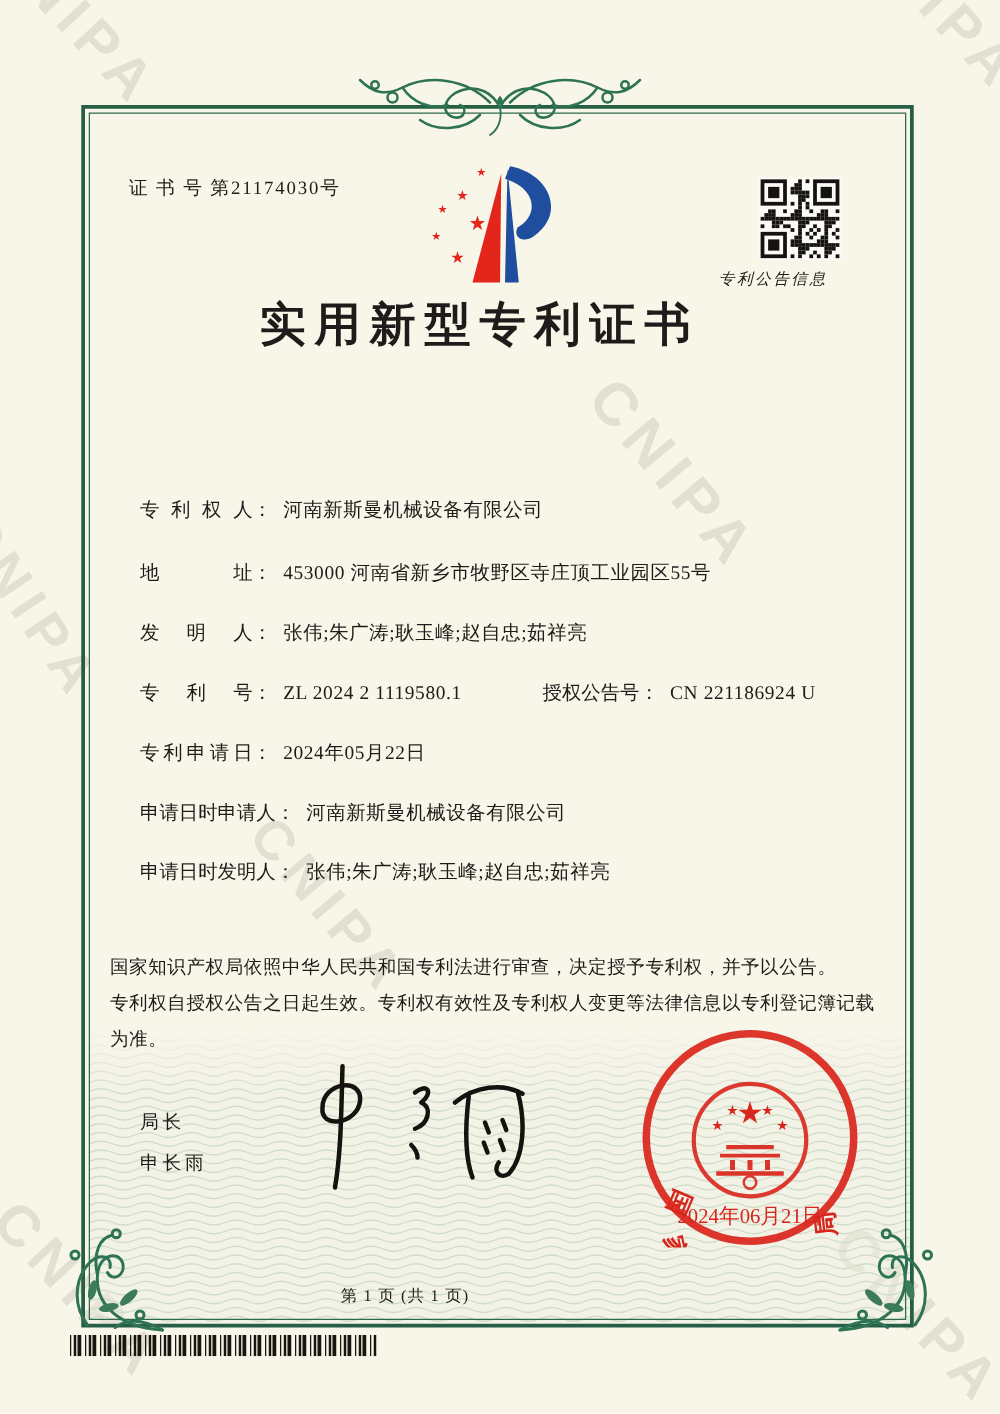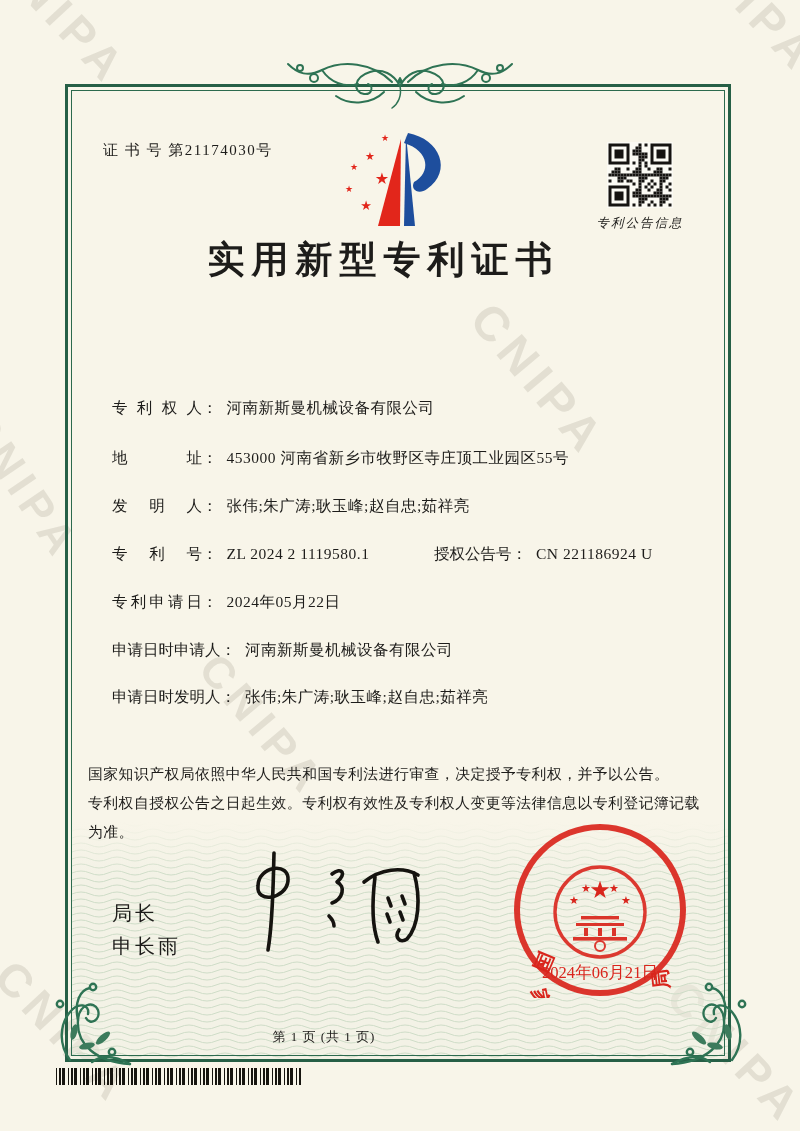--- a/index.html
+++ b/index.html
@@ -31,40 +31,40 @@
   }
   .ornament-top{position:absolute;left:286px;top:56px;z-index:2;}
   .flourish{position:absolute;z-index:2;}
   .flourish.left{left:46px;top:982px;}
   .flourish.right{left:658px;top:982px;transform:scaleX(-1);}
   
   .cert-no{position:absolute;left:103px;top:141px;font-size:15px;letter-spacing:1.5px;z-index:3;}
   .logo{position:absolute;left:336px;top:126px;z-index:3;}
   .qr{position:absolute;left:607px;top:142px;z-index:3;}
   .qr-caption{
-    position:absolute;left:575px;top:215px;width:130px;text-align:center;
+    position:absolute;left:575px;top:215px;width:130px;
     font-size:12.5px;font-style:italic;letter-spacing:2px;z-index:3;
   }
   .title{
     position:absolute;left:0;top:235px;width:767px;text-align:center;
     font-size:37px;font-weight:bold;letter-spacing:7px;z-index:3;
   }
   .row{position:absolute;left:112px;width:610px;font-size:15.5px;z-index:3;}
   .flabel{display:inline-block;min-width:90px;text-align:justify;text-align-last:justify;vertical-align:top;}
   .flabel.wide{min-width:106px;font-family:Liberation Serif, serif;}
   .fvalue{margin-left:9px;letter-spacing:0.5px;}
   .rgroup{position:absolute;left:322px;top:0;white-space:nowrap;text-align:center;}
   .statement{
     position:absolute;left:88px;top:760px;width:624px;text-align:left;
     font-size:14.8px;line-height:29px;letter-spacing:0.5px;z-index:3;
   }
   .sig-role,.sig-name{
     position:absolute;left:112px;z-index:3;
     font-family:"Liberation Sans","DejaVu Sans",sans-serif;
-    font-size:20px;letter-spacing:3px;margin-top:12px;
+    font-size:15px;letter-spacing:3px;
   }
   .sig-role{top:888px;}
   .sig-name{top:921px;}
   .autograph{position:absolute;left:228px;top:846px;z-index:3;}
   .seal{position:absolute;left:512px;top:820px;z-index:4;}
   .footer{
     position:absolute;left:0;top:1028px;width:648px;text-align:center;
     font-size:13px;letter-spacing:1px;z-index:3;
   }
   .barcode{position:absolute;left:56px;top:1068px;z-index:3;}

